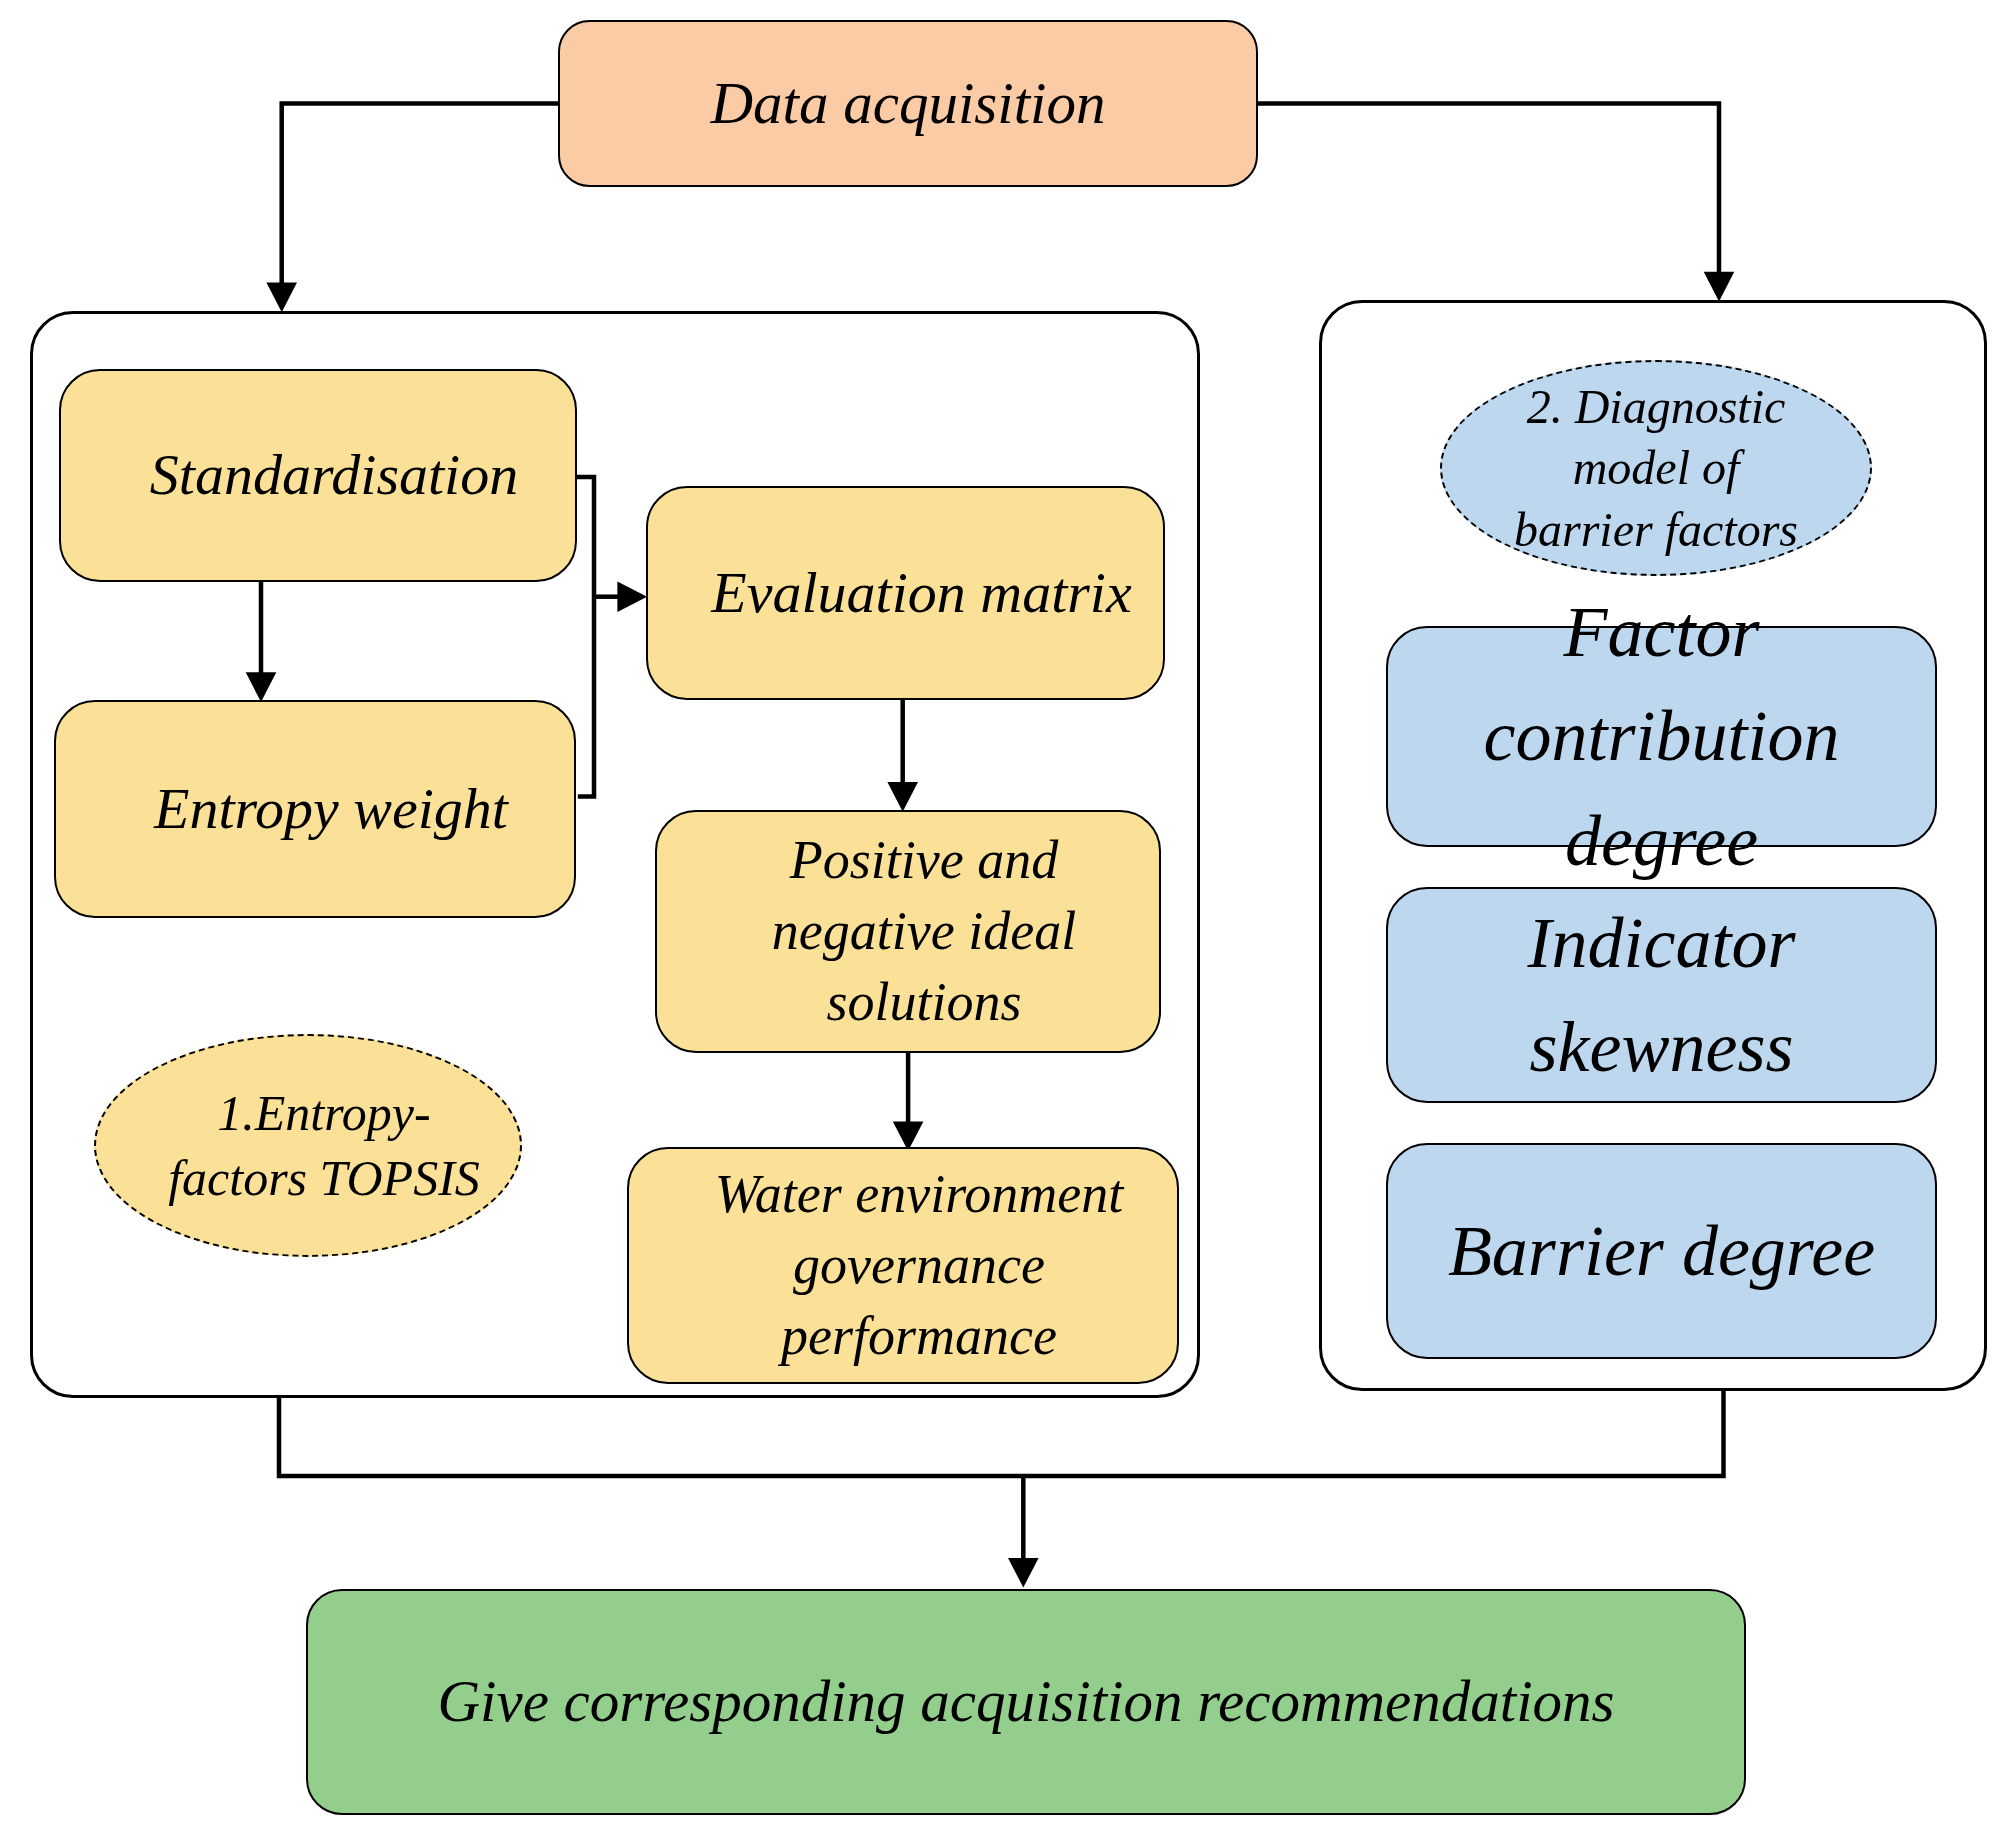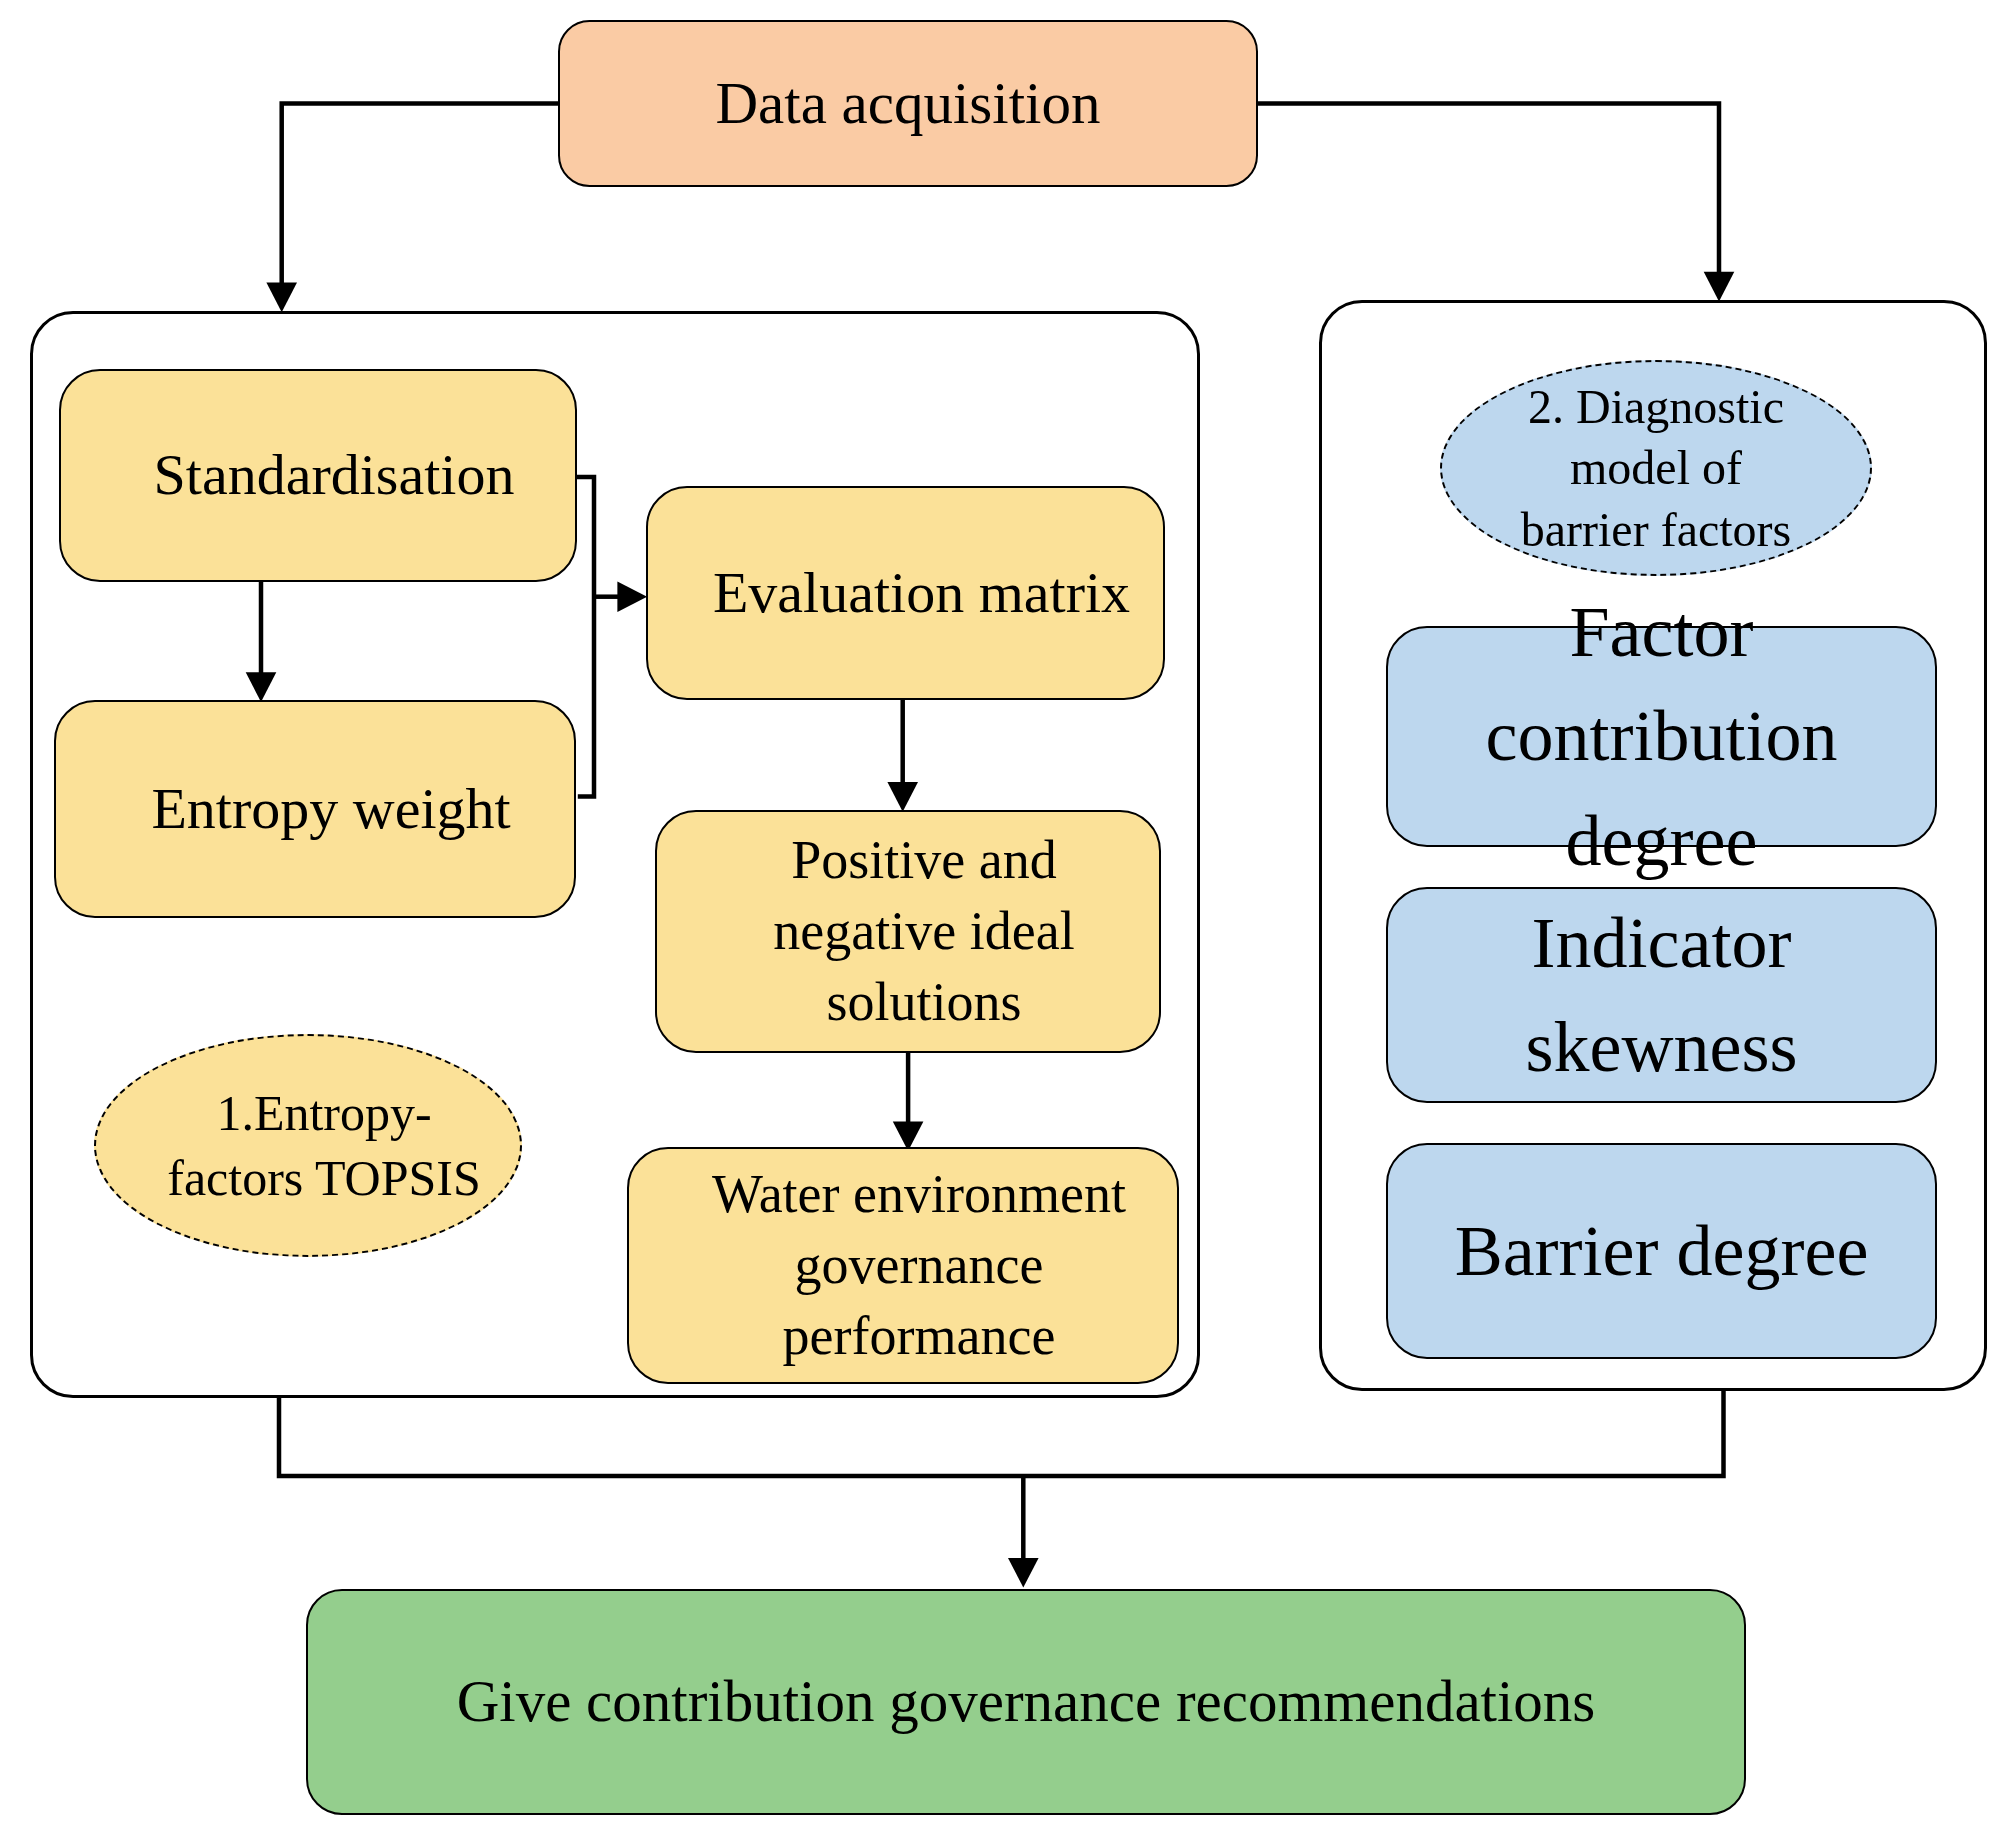--- a/index.html
+++ b/index.html
@@ -3,20 +3,21 @@
 <meta charset="utf-8">
 <style>
   html,body{margin:0;padding:0;background:#ffffff;}
   .canvas{
     position:relative;
     width:2007px;height:1827px;
     background:#ffffff;
     font-family:"Liberation Serif", serif;
     color:#000;
     overflow:hidden;
+    font-style:italic;
   }
   .node{
     position:absolute;
     box-sizing:border-box;
     display:flex;
     flex-direction:column;
     align-items:center;
     justify-content:center;
     text-align:center;
     border:2.7px solid #000;
@@ -147,17 +148,17 @@
   <div class="node blue-box" style="left:1386px;top:887px;width:551px;height:216px;">
     <span class="line">Indicator</span>
     <span class="line">skewness</span>
   </div>
 
   <div class="node blue-box" style="left:1386px;top:1143px;width:551px;height:216px;">
     <span class="line">Barrier degree</span>
   </div>
 
   <div class="node end" style="left:306px;top:1589px;width:1440px;height:226px;">
-    <span class="line">Give contribution governance recommendations</span>
+    <span class="line">Give corresponding acquisition recommendations</span>
   </div>
 
 </div>
 
 
 </body></html>

